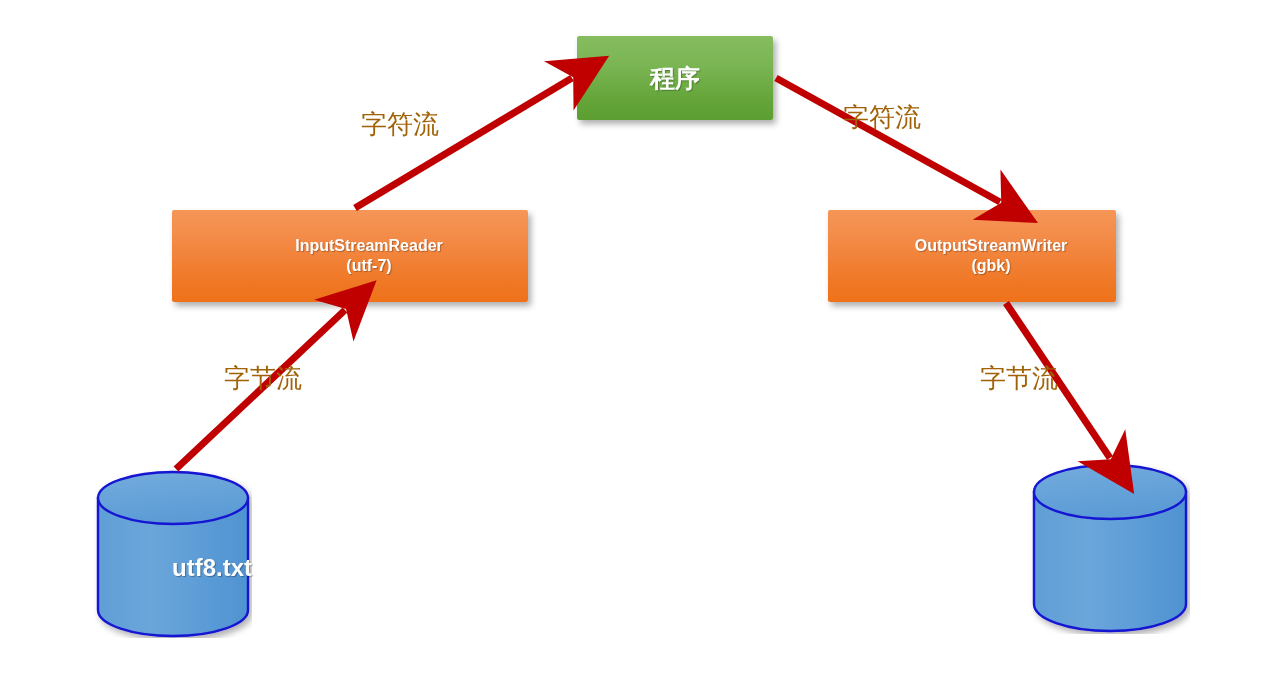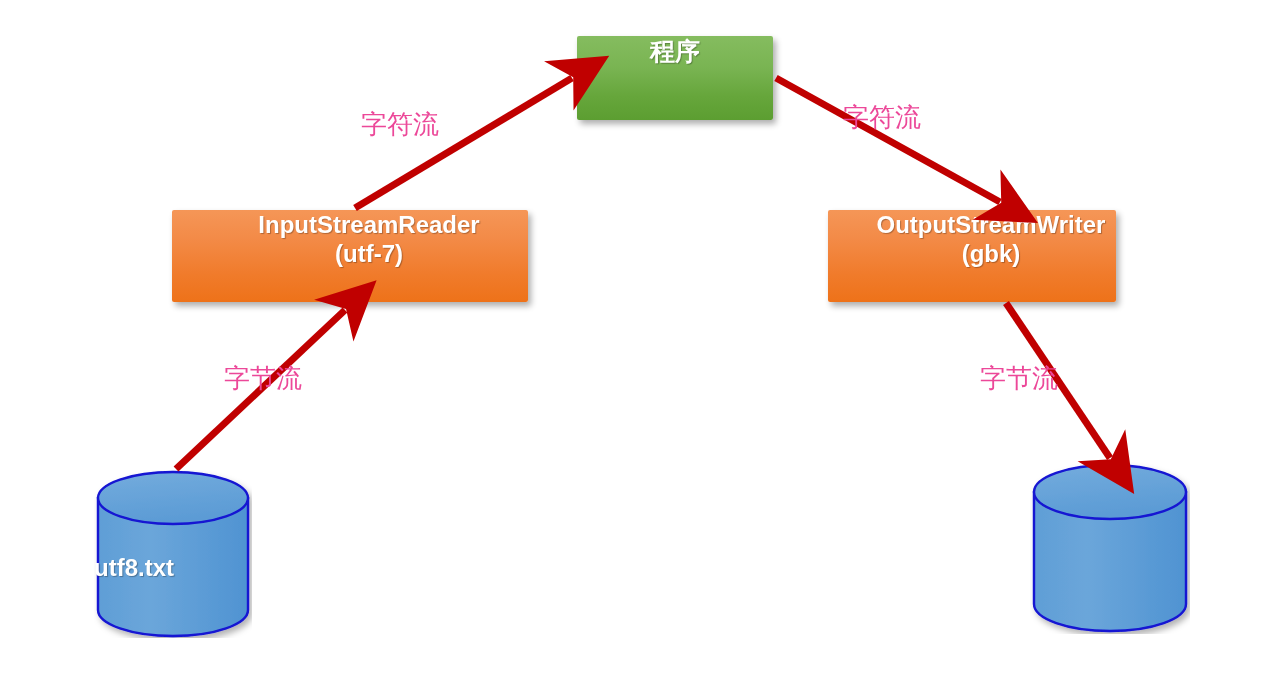--- a/index.html
+++ b/index.html
@@ -22,20 +22,21 @@
     height: 680px;
   }
 
   
   .node-box {
     position: absolute;
     box-sizing: border-box;
     display: flex;
     flex-direction: column;
     align-items: center;
+    justify-content: center;
     text-align: center;
     color: #ffffff;
     font-weight: bold;
     line-height: 1.22;
     border-radius: 2px;
     box-shadow: 3px 4px 6px rgba(0,0,0,0.32);
     text-shadow: 1px 1px 1px rgba(0,0,0,0.28);
     z-index: 4;
   }
 
@@ -43,21 +44,21 @@
     left: 577px;
     top: 36px;
     width: 196px;
     height: 84px;
     font-size: 25px;
     background: linear-gradient(to bottom, #85BC5F 0%, #79B452 38%, #66A63B 72%, #5C9E31 100%);
   }
 
   .box-orange {
     height: 92px;
-    font-size: 24px;
+    font-size: 16px;
     background: linear-gradient(to bottom, #F59657 0%, #F38B48 30%, #F07B2B 70%, #EE7219 100%);
     padding-left: 38px;
   }
 
   .box-isr {
     left: 172px;
     top: 210px;
     width: 356px;
   }
 
@@ -70,36 +71,36 @@
   .box-line2 { display: block; }
 
   
   .cylinder {
     position: absolute;
     z-index: 3;
   }
   .cyl-label {
     position: absolute;
     width: 100%;
-    text-align: left;
+    text-align: right;
     color: #ffffff;
     font-weight: bold;
     font-size: 24px;
     text-shadow: 1px 1px 1px rgba(0,0,0,0.30);
     pointer-events: none;
   }
   .cyl-utf8 { left: 94px; top: 470px; width: 158px; height: 168px; }
   .cyl-utf8 .cyl-label { top: 84px; }
   .cyl-gbk  { left: 1030px; top: 462px; width: 160px; height: 172px; }
   .cyl-gbk .cyl-label { top: 86px; }
 
   
   .edge-label {
     position: absolute;
-    color: #ec4899;
+    color: #a16207;
     font-size: 26px;
     font-family: "DejaVu Sans", "Liberation Sans", sans-serif;
     white-space: nowrap;
     z-index: 6;
   }
   .lbl-cs-left  { left: 361px; top: 107px; }
   .lbl-cs-right { left: 843px; top: 100px; }
   .lbl-bs-left  { left: 224px; top: 361px; }
   .lbl-bs-right { left: 980px; top: 361px; }
 

